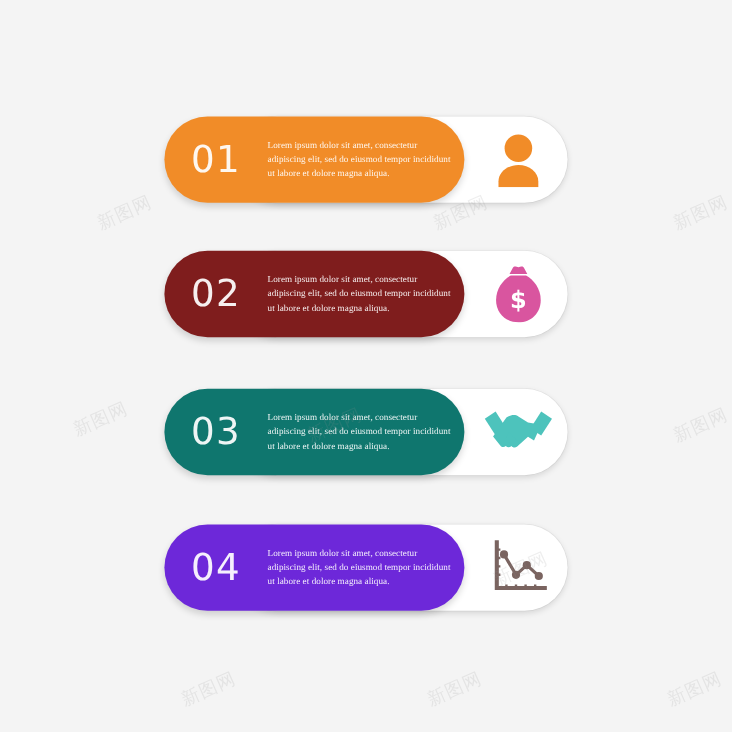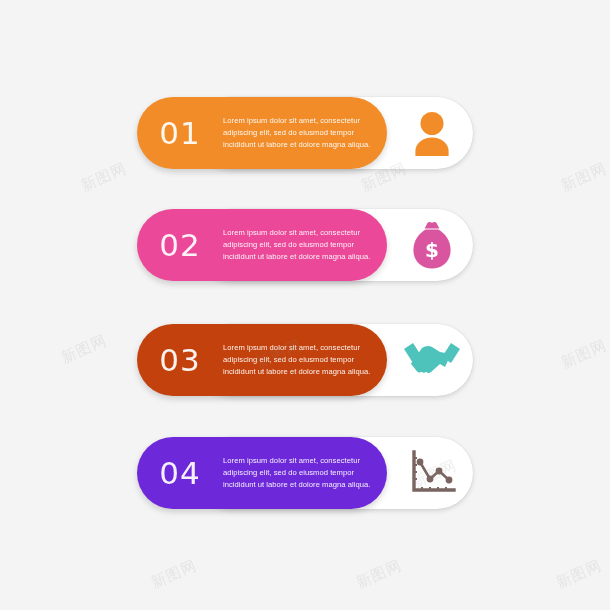--- a/index.html
+++ b/index.html
@@ -71,21 +71,21 @@
     font-size: 31px;
     font-weight: 400;
     letter-spacing: 1px;
     color: rgba(255,255,255,0.93);
     line-height: 1;
   }
 
   .step-text {
     flex: 1 1 auto;
     padding-right: 8px;
-    font-family: Liberation Sans, sans-serif;
+    font-family: Liberation Serif, serif;
     font-size: 7.6px;
     line-height: 1.62;
     color: rgba(255,255,255,0.93);
     letter-spacing: 0.05px;
   }
 
   
   .icon-slot {
     position: absolute;
     top: 0;
@@ -145,41 +145,41 @@
     <div class="white-pill"></div>
 
     <div class="icon-slot">
       <svg width="44" height="48" viewBox="0 0 44 48" aria-hidden="true">
         <path d="M17.4 2.2 L14.6 7.4 h14.8 L26.6 2.2 c-.5-1-1.4-1.4-2.4-1.1l-2.2.7-2.2-.7c-1-.3-1.9.1-2.4 1.1z" fill="#d9559f"></path>
         <path d="M15.6 8.6 c-6.4 3.6-12.2 11-12.2 20.3 0 11 7.8 18.6 18.6 18.6 s18.6-7.6 18.6-18.6 c0-9.3-5.8-16.7-12.2-20.3z" fill="#d9559f"></path>
         <text x="22" y="36" text-anchor="middle" font-family="DejaVu Sans, sans-serif" font-size="20" font-weight="bold" fill="#ffffff">$</text>
       </svg>
     </div>
 
-    <div class="color-pill" style="background:#ec4899">
+    <div class="color-pill" style="background:#7f1d1d">
       <div class="step-number">02</div>
       <div class="step-text">Lorem ipsum dolor sit amet, consectetur adipiscing elit, sed do eiusmod tempor incididunt ut labore et dolore magna aliqua.</div>
     </div>
   </div>
 
   <div class="row row-3">
     <div class="white-pill"></div>
 
     <div class="icon-slot">
       <svg width="60" height="44" viewBox="0 0 60 44" aria-hidden="true">
         <g fill="#4dc3bc">
           <path d="M2 11 L11 5 l9 14 -9 6z"></path>
           <path d="M58 11 L49 5 l-9 14 9 6z"></path>
           <path d="M20 10 c3-2 7-3 10-1 l8 5 11 2 -6 13 -5-3 -9 8 c-1.6 1.4-3.6 1.2-4.8-.3 -1.4 1.4-3.4 1.4-4.7 0 -1.5 1.2-3.4 1-4.6-.5 l-6-7.5 z"></path>
           <path d="M22 22 c2 2 5 5 7 7 1.5 1.5 1.4 3.5-.2 4.7 -1.4 1.1-3.3.8-4.4-.5 l-5-5.8z"></path>
         </g>
       </svg>
     </div>
 
-    <div class="color-pill" style="background:#c2410c">
+    <div class="color-pill" style="background:#0f766e">
       <div class="step-number">03</div>
       <div class="step-text">Lorem ipsum dolor sit amet, consectetur adipiscing elit, sed do eiusmod tempor incididunt ut labore et dolore magna aliqua.</div>
     </div>
   </div>
 
   <div class="row row-4">
     <div class="white-pill"></div>
 
     <div class="icon-slot">
       <svg width="48" height="46" viewBox="0 0 48 46" aria-hidden="true">

